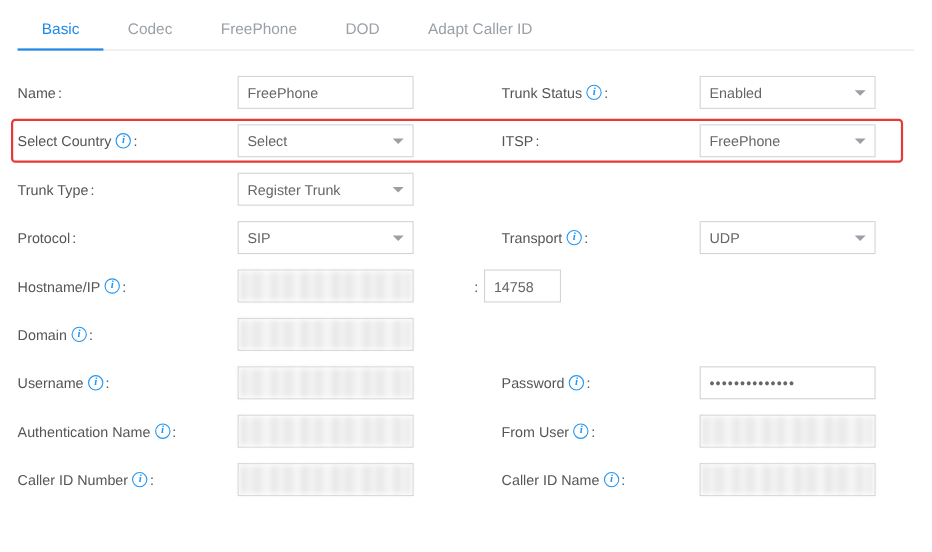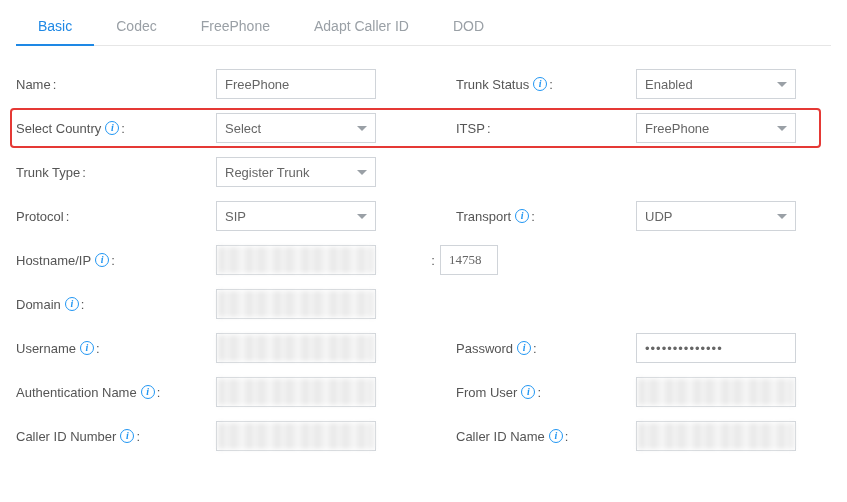--- a/index.html
+++ b/index.html
@@ -48,21 +48,21 @@
     padding: 0 8px; color: #666; font-size: 13px; outline: none;
   }
   .select {
     display: flex; align-items: center; justify-content: space-between;
     cursor: pointer; position: relative;
   }
   .select .caret {
     width: 0; height: 0; border-left: 5px solid transparent; border-right: 5px solid transparent;
     border-top: 5px solid #9aa0a6;
   }
-  .port { width: 58px; margin-left: 0; font-family: Liberation Serif, serif; }
+  .port { width: 70px; margin-left: 0; }
   .blur {
     background: #fff;
     position: relative;
   }
   .blur::after {
     content: "";
     position: absolute; inset: 1px;
     background: repeating-linear-gradient(90deg,#e8e8e8 0 6px,#f2f2f2 6px 12px,#eaeaea 12px 20px,#f5f5f5 20px 28px);
     filter: blur(2.5px);
     pointer-events:none;
@@ -80,22 +80,22 @@
 </style>
 </head>
 <body>
 
 <div class="page">
 
   <div class="tabs">
     <div class="tab active">Basic</div>
     <div class="tab">Codec</div>
     <div class="tab">FreePhone</div>
+    <div class="tab">DOD</div>
     <div class="tab">Adapt Caller ID</div>
-    <div class="tab">DOD</div>
   </div>
 
   <div class="form">
 
     <div class="row">
       <div class="col-l">
         <span class="label">Name</span>
           <span class="colon">:</span>
       </div>
       <div class="col-i">

